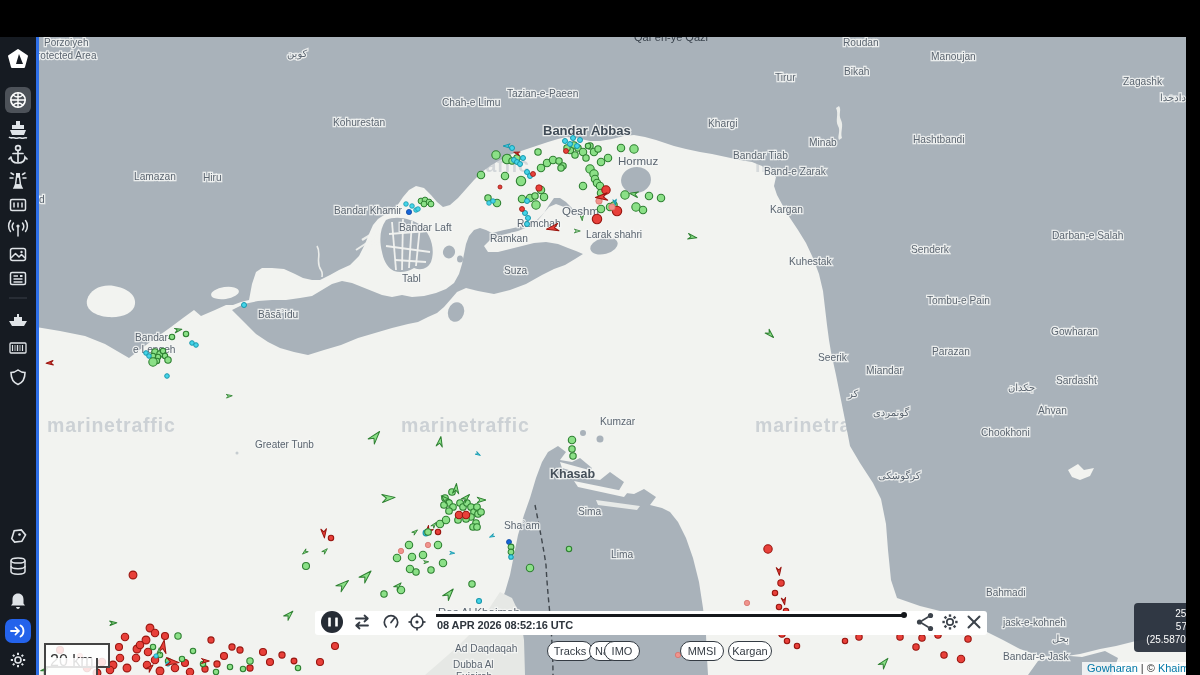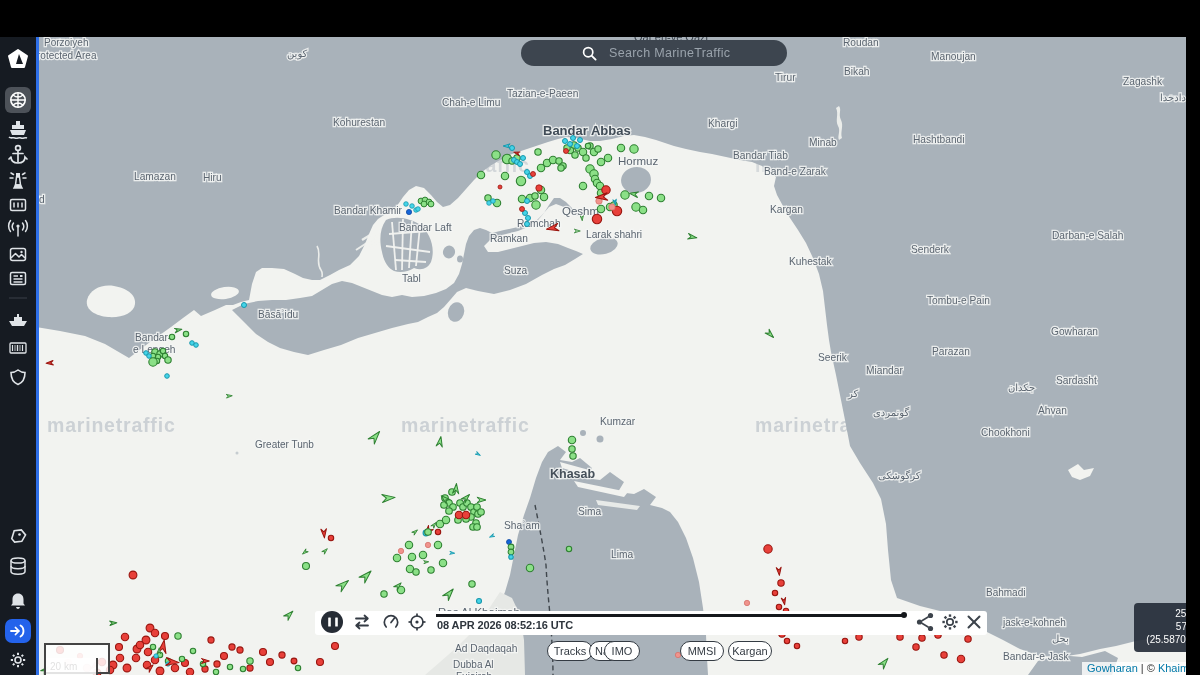--- a/index.html
+++ b/index.html
@@ -14,21 +14,21 @@
     border-radius:13px;z-index:30;display:flex;align-items:center;}
   #searchbar .txt{color:#9aa3ac;font-size:12.5px;margin-left:12px;letter-spacing:.3px;}
   
   #tbar{position:absolute;left:315px;top:611px;width:672px;height:24px;background:#fff;border-radius:3px;z-index:30;}
   #tline{position:absolute;left:436px;top:614px;width:468px;height:2.5px;background:#15181c;z-index:31;}
   #tdot{position:absolute;left:901px;top:612px;width:6px;height:6px;border-radius:3px;background:#15181c;z-index:31;}
   #tdate{position:absolute;left:437px;top:619px;z-index:31;font-size:11px;font-weight:bold;color:#2e353d;letter-spacing:-0.1px;}
   .chip{position:absolute;top:641px;height:18px;background:#fff;border:1.4px solid #343b43;border-radius:11px;
     z-index:30;font-size:11px;color:#343b43;text-align:center;line-height:18px;}
   #scalekm{position:absolute;left:44px;top:643px;width:58px;height:11px;background:rgba(255,255,255,.85);
-    border:2px solid #444;border-left:2px solid #444;z-index:30;font-size:10px;color:#333;padding:16px 0 0 4px;line-height:12px;}
+    border:2px solid #444;border-left:2px solid #444;z-index:30;font-size:16px;color:#333;padding:10px 0 0 4px;line-height:12px;}
   #scalemi{position:absolute;left:44px;top:658px;width:46px;height:13px;background:rgba(255,255,255,.85);
     border:2px solid #444;border-top:none;z-index:30;font-size:10.5px;color:#333;padding:16px 0 0 4px;line-height:13px;}
   #coordbox{position:absolute;left:1134px;top:603px;width:110px;height:49px;background:rgba(38,46,57,.92);
     border-radius:4px;z-index:30;color:#fff;font-size:10px;text-align:right;padding:4px 2px 0 0;box-sizing:border-box;line-height:13px;}
   #attrib{position:absolute;left:1082px;top:662px;width:118px;height:13px;background:rgba(255,255,255,.8);
     z-index:30;font-size:11px;color:#333;padding:0 0 0 5px;line-height:13px;white-space:nowrap;}
   #attrib a{color:#0078a8;text-decoration:none;}
 </style>
 </head>
 <body>
@@ -535,27 +535,20 @@
           <line x1="0" y1="5" x2="0" y2="7.2"></line>
         <line x1="-5" y1="0" x2="-7.2" y2="0"></line>
           <line x1="5" y1="0" x2="7.2" y2="0"></line>
         <line x1="-3.6" y1="-3.6" x2="-5.1" y2="-5.1"></line>
           <line x1="3.6" y1="3.6" x2="5.1" y2="5.1"></line>
         <line x1="-3.6" y1="3.6" x2="-5.1" y2="5.1"></line>
           <line x1="3.6" y1="-3.6" x2="5.1" y2="-5.1"></line>
       </g>
     </g>
   </svg>
-  <div id="searchbar">
-    <svg width="15" height="15" style="margin-left:61px" viewBox="0 0 15 15">
-      <circle cx="6.2" cy="6.2" r="4.6" fill="none" stroke="#fff" stroke-width="1.7"></circle>
-      <line x1="9.8" y1="9.8" x2="13.6" y2="13.6" stroke="#fff" stroke-width="1.9" stroke-linecap="round"></line>
-    </svg>
-    <span class="txt">Search MarineTraffic</span>
-  </div>
   <div id="tbar"></div>
   <svg style="position:absolute;left:315px;top:606px;z-index:33" width="680" height="34" viewBox="0 0 680 34">
 
     <circle cx="17" cy="16" r="11" fill="#262c35"></circle>
     <rect x="13.2" y="11.5" width="2.6" height="9" fill="#fff" rx="0.5"></rect>
     <rect x="20.2" y="11.5" width="2.6" height="9" fill="#fff" rx="0.5"></rect>
 
     <g stroke="#343b44" stroke-width="1.8" fill="none" stroke-linecap="round" stroke-linejoin="round">
       <path d="M41,12.5 L52.5,12.5 M49.5,9.5 L52.8,12.5 L49.5,15.5"></path>
       <path d="M53,19.5 L41.5,19.5 M44.5,16.5 L41.2,19.5 L44.5,22.5"></path>

